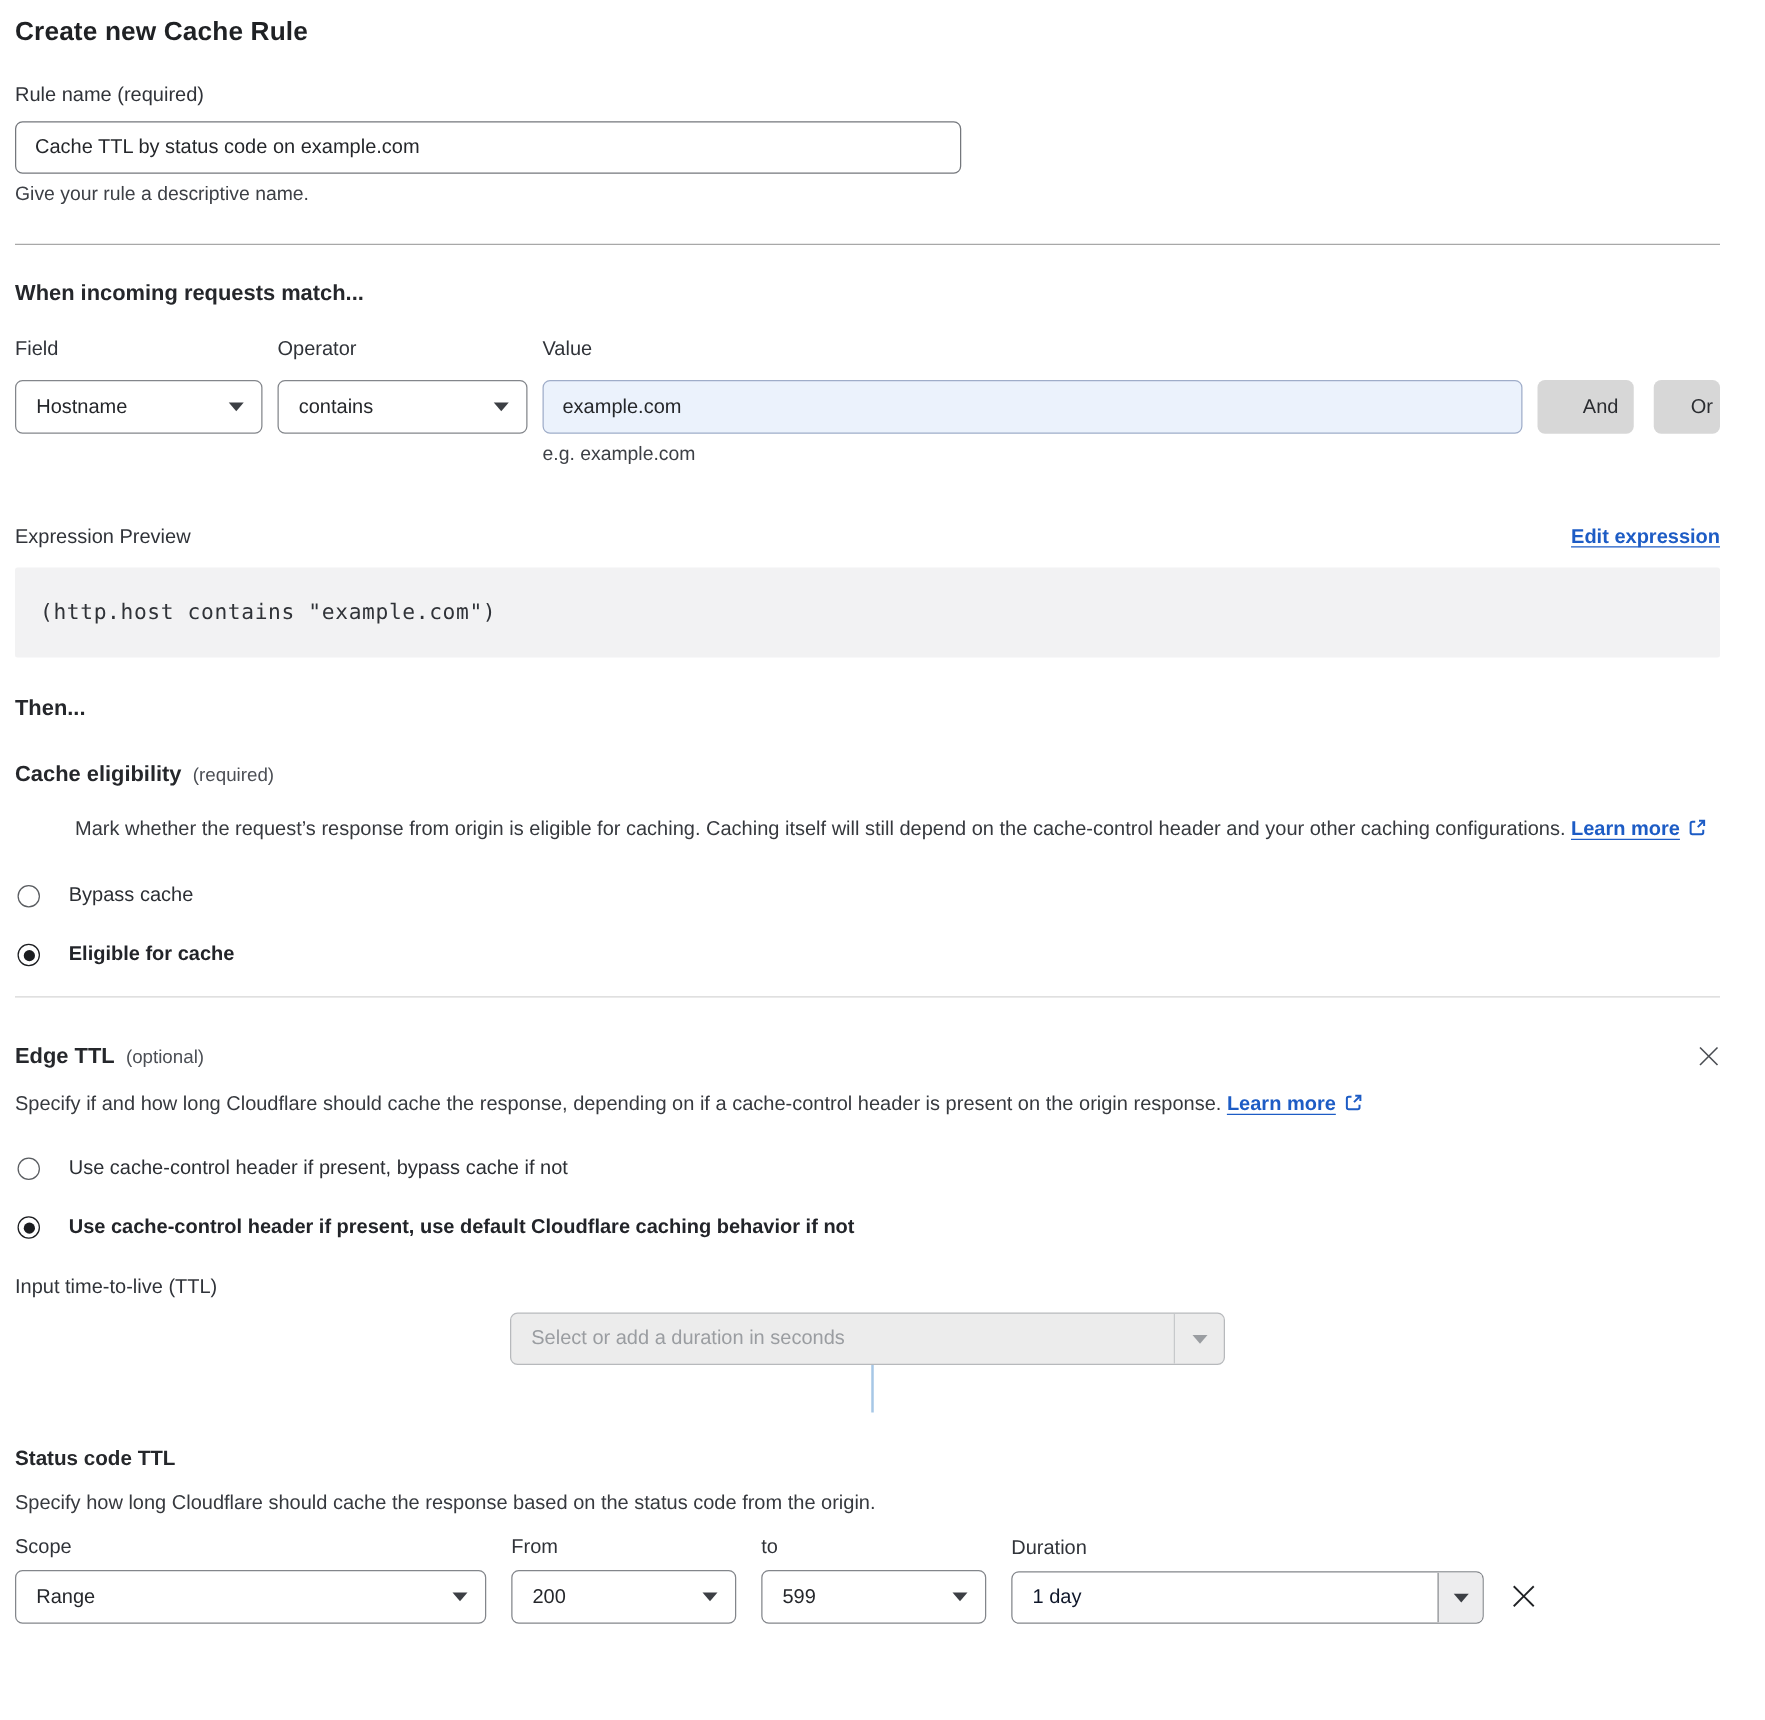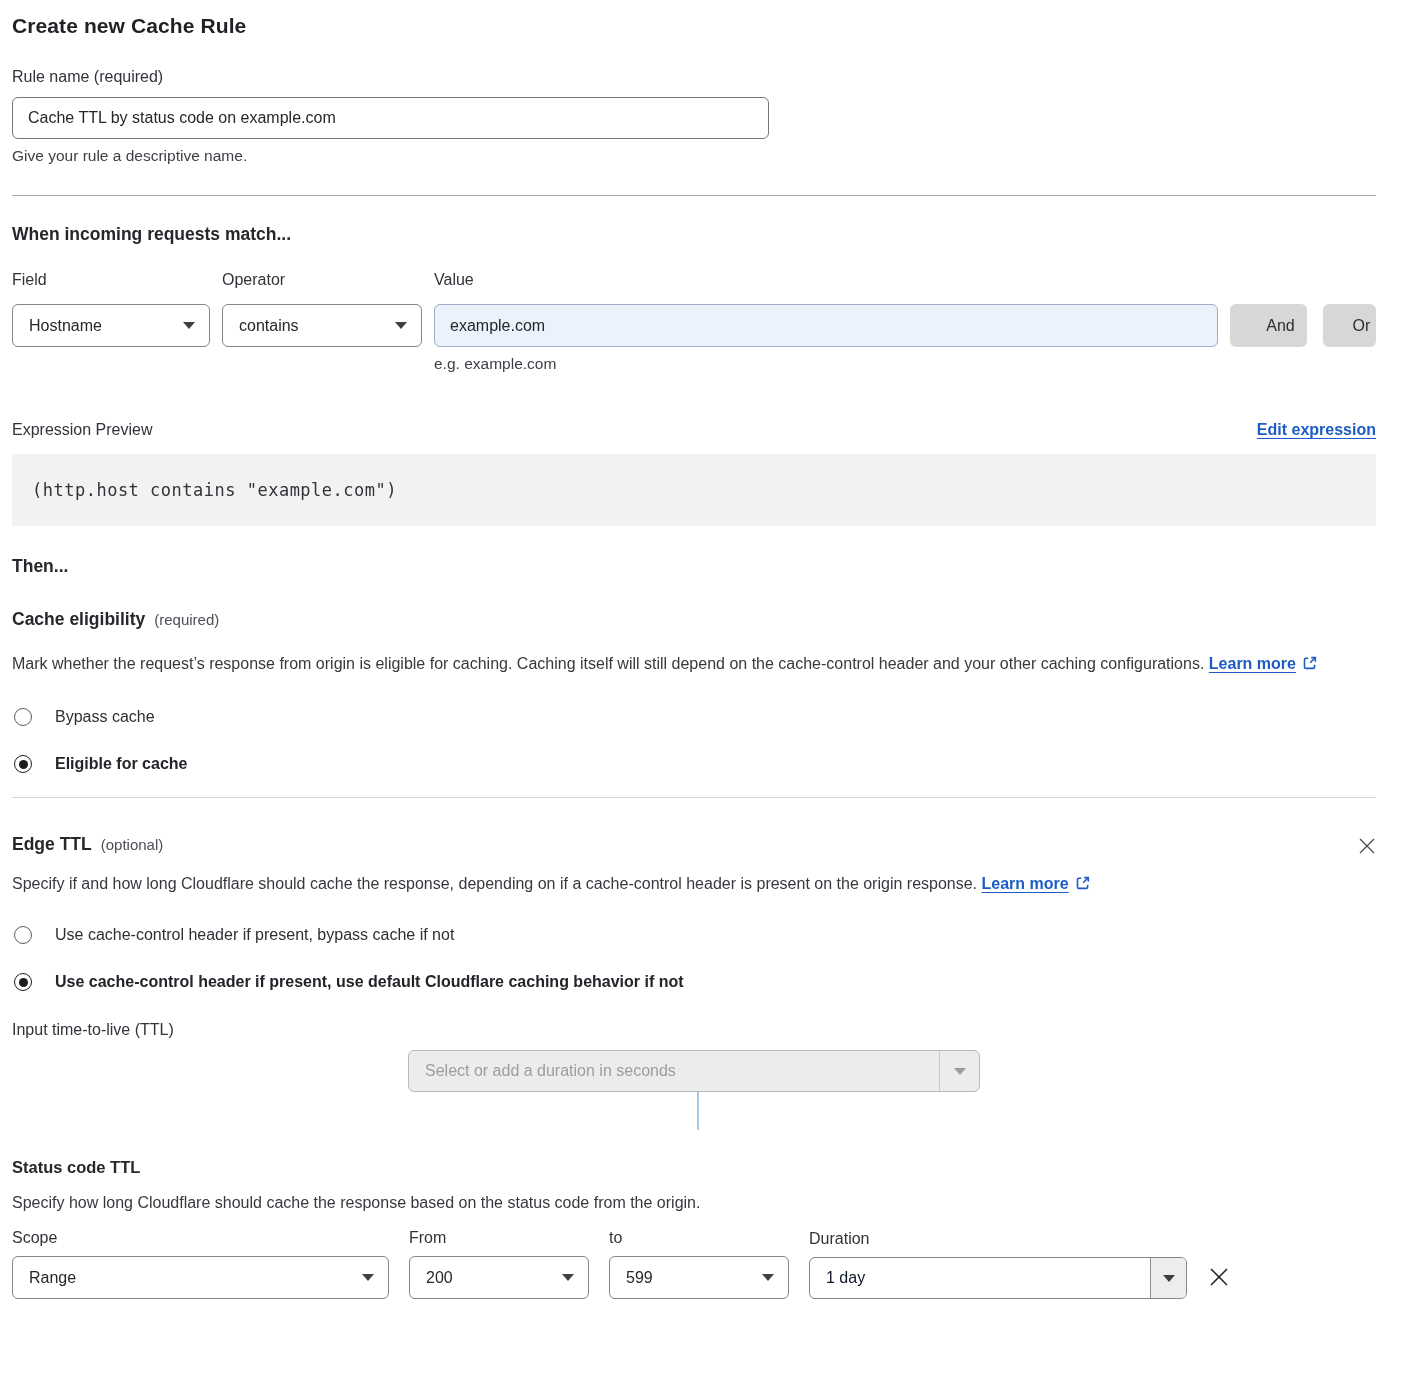--- a/index.html
+++ b/index.html
@@ -84,21 +84,21 @@
     width: 18px; height: 18px; border-radius: 50%;
     border: 1.5px solid #5a5d61; background: #fff; flex: 0 0 auto;
     display: flex; align-items: center; justify-content: center; margin-left: 2px;
   }
   .radio.checked { border-color: #1b1d20; }
   .radio.checked::after { content: ""; width: 9px; height: 9px; border-radius: 50%; background: #1b1d20; }
   .radio-label { font-size: 16px; color: #2c2f34; }
   .radio-label.bold { font-weight: 700; color: #222429; }
 
   .section-head { display: flex; align-items: baseline; }
-  .edge-head { display: flex; justify-content: space-between; align-items: flex-end; gap: 36px; }
+  .edge-head { display: flex; justify-content: space-between; align-items: center; gap: 36px; }
   .icon-btn { background: none; border: none; cursor: pointer; padding: 0; line-height: 0; }
 
   
   .ttl-row { display: flex; align-items: center; flex-direction: column; }
   .combo { display: flex; height: 42px; border-radius: 6px; overflow: hidden; }
   .combo.disabled { border: 1px solid #b7b9bc; background: #ececec; width: 572px; cursor: default; }
   .combo.disabled .combo-text { color: #9a9da1; }
   .combo-text { flex: 1; display: flex; align-items: center; padding: 0 16px; font-size: 16px; background: transparent; }
   .combo-arrow { width: 40px; display: flex; align-items: center; justify-content: center; border-left: 1px solid #c7c9cb; }
   .caret-bar { width: 2px; height: 38px; background: #a7c7e6; margin-left: 7px; }
@@ -106,21 +106,21 @@
   
   .status-grid { display: grid; grid-template-columns: 377px 180px 180px 378px 24px; column-gap: 20px; align-items: end; }
   .status-grid .field-label { margin-bottom: 9px; }
   .combo.duration { border: 1px solid #83868b; background: #fff; width: 100%; cursor: pointer; }
   .combo.duration .combo-text { color: #0f172a; }
   .combo.duration .combo-arrow { background: #ededee; border-left: 1px solid #8d9094; width: 36px; }
   .status-grid .icon-btn { margin-bottom: 11px; }
 
   
   .mt-30 { margin-top: 30px; } .mt-28 { margin-top: 28px; } .mt-26 { margin-top: 26px; }
-  .mt-24 { margin-top: 24px; } .mt-20 { margin-top: 20px; } .mt-15 { margin-top: 15px; }
+  .mt-24 { margin-top: 24px; } .mt-20 { margin-top: 20px; margin-left: 48px; } .mt-15 { margin-top: 15px; }
   .mt-12 { margin-top: 12px; } .mt-11 { margin-top: 11px; } .mt-8 { margin-top: 8px; }
   .mt-36 { margin-top: 36px; } .mt-32 { margin-top: 32px; } .mt-48 { margin-top: 48px; }
   .mb-29 { margin-bottom: 29px; }
   .narrow { max-width: 1100px; }
   .w-rule { width: 757px; }
   .indent-value { margin-left: 422px; }
 </style>
 </head>
 <body>
 

